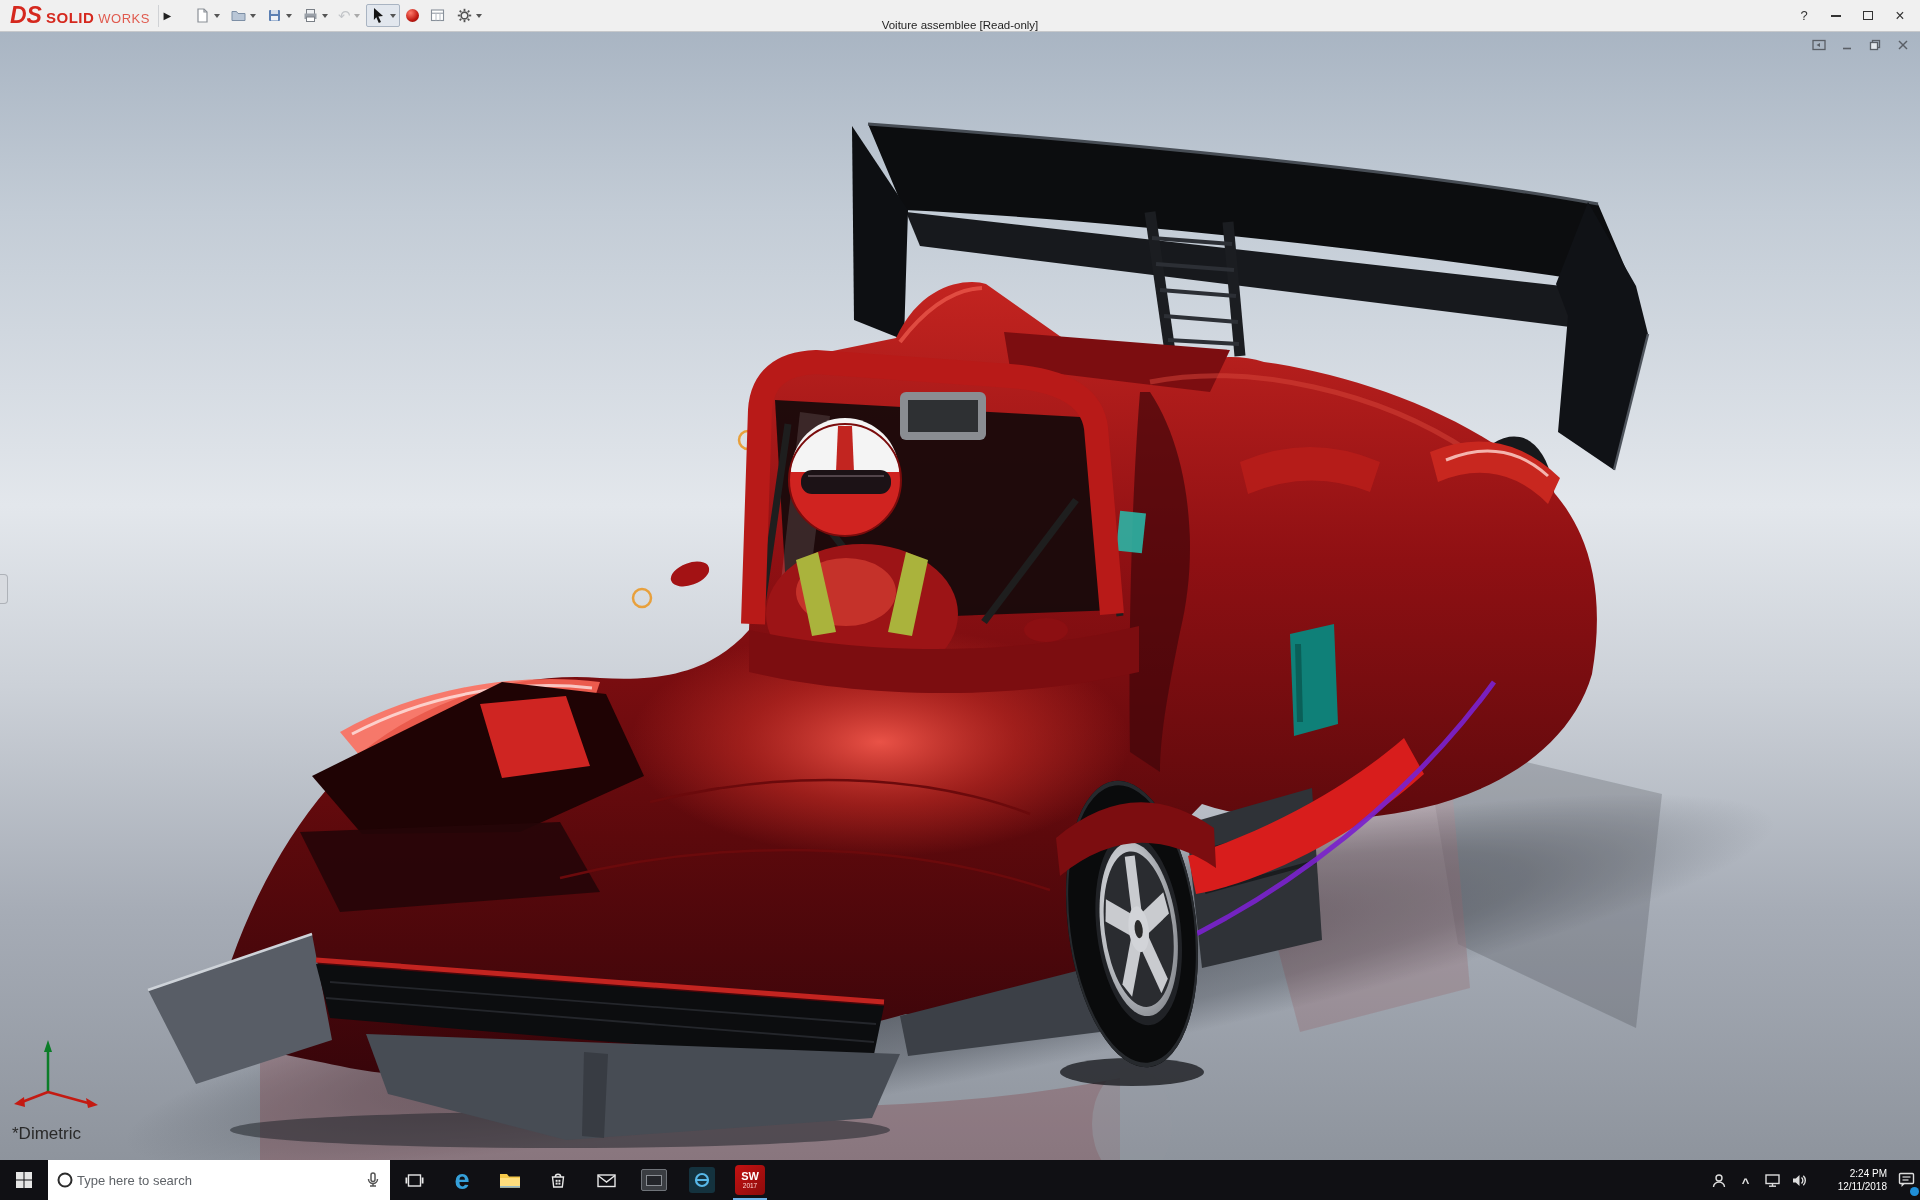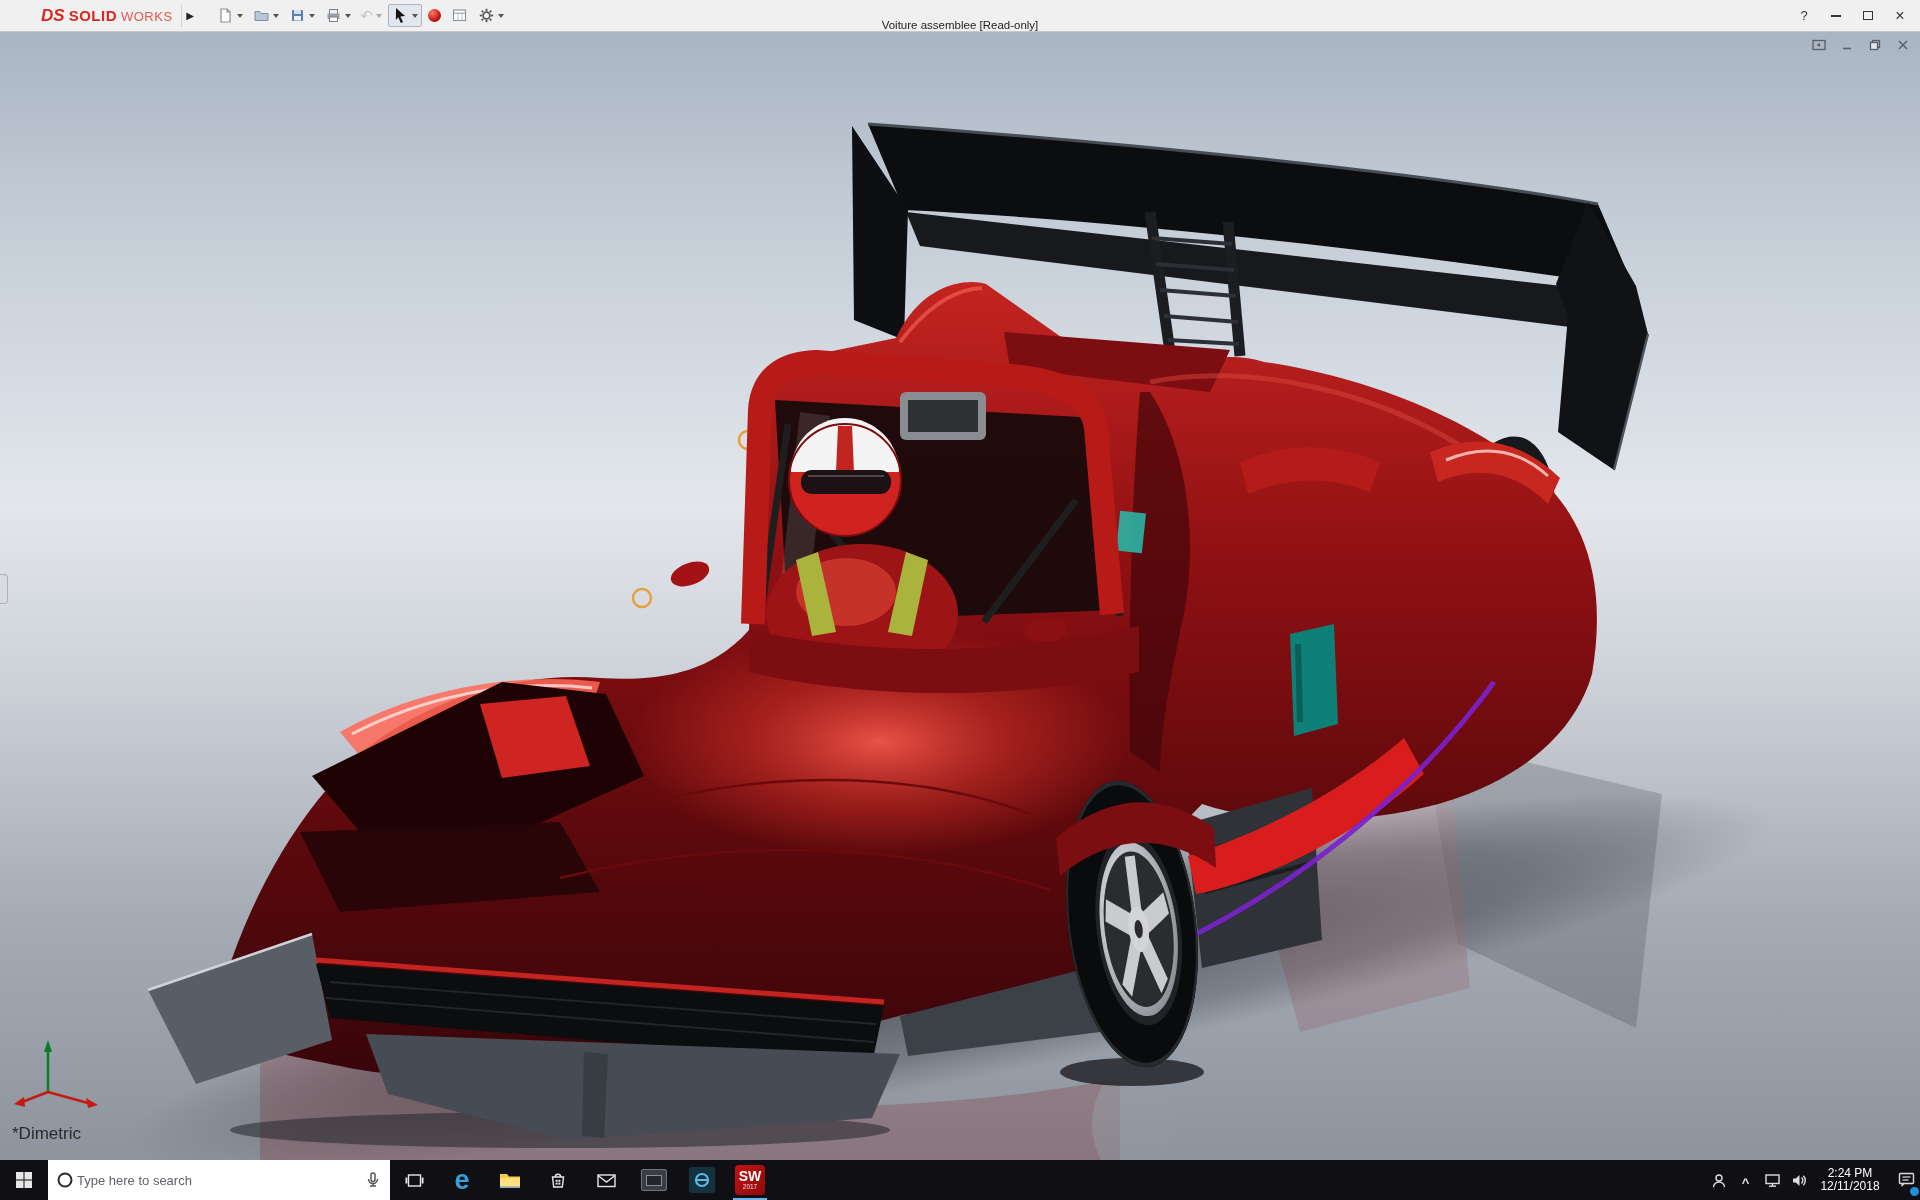--- a/index.html
+++ b/index.html
@@ -3,21 +3,21 @@
 <meta charset="utf-8">
 <style>
   html,body{margin:0;padding:0;width:1920px;height:1200px;overflow:hidden;
     font-family:"Liberation Sans",sans-serif;-webkit-font-smoothing:antialiased;}
   *{box-sizing:border-box;}
 
   
   .titlebar{height:32px;background:var(--titlebar-bg,#f0f0f0);border-bottom:1px solid #c6c8cb;
     display:flex;align-items:center;position:relative;padding:0 6px;}
   .brand{display:flex;align-items:baseline;gap:4px;padding:0 8px 0 4px;}
-  .brand .ds{color:var(--sw-brand-red,#d5281e);font-weight:bold;font-style:italic;font-size:17px;margin-left:31px;}
+  .brand .ds{color:var(--sw-brand-red,#d5281e);font-weight:bold;font-style:italic;font-size:23px;}
   .brand .solid{color:var(--sw-brand-red,#d5281e);font-weight:bold;font-size:15px;letter-spacing:.5px;}
   .brand .works{color:#e05a4e;font-weight:400;font-size:13px;letter-spacing:.5px;}
   .flyout-btn{width:18px;height:22px;display:flex;align-items:center;justify-content:center;
     font-size:10px;color:#222;border-left:1px solid #d0d2d5;margin-right:14px;cursor:pointer;}
   .toolbar{display:flex;align-items:center;gap:2px;}
   .tb-item{display:flex;align-items:center;gap:2px;padding:2px 3px;border:1px solid transparent;border-radius:2px;}
   .tb-item.active{background:#e2e7ee;border-color:#a9b4c2;}
   .tb-item.disabled{opacity:.45;}
   .caret{width:0;height:0;border-left:3.5px solid transparent;border-right:3.5px solid transparent;
     border-top:4px solid #555;margin-left:1px;}
@@ -55,27 +55,27 @@
   .app-btn{width:48px;display:flex;align-items:center;justify-content:center;position:relative;cursor:pointer;}
   .app-btn .underline{position:absolute;bottom:0;left:7px;right:7px;height:2.5px;background:#6fb3e8;}
   .edge-e{font-size:27px;font-weight:bold;color:var(--edge-blue,#35a0da);line-height:1;}
   .darkapp{width:26px;height:22px;background:#3a3d42;border:1px solid #70747a;border-radius:2px;
     display:flex;align-items:center;justify-content:center;}
   .darkapp .inner{width:16px;height:11px;background:#23252a;border:1px solid #8a8e94;}
   .blueapp{width:26px;height:26px;background:#14323e;border-radius:3px;
     display:flex;align-items:center;justify-content:center;}
   .sw-app{width:30px;height:30px;border-radius:4px;background:linear-gradient(135deg,#c41212,#8c0b0b);
     display:flex;flex-direction:column;align-items:center;justify-content:center;line-height:1;}
-  .sw-app .g1{color:#fff;font-weight:bold;font-size:14px;}
+  .sw-app .g1{color:#fff;font-weight:bold;font-size:11px;}
   .sw-app .g2{color:#ffd9d6;font-size:6.5px;margin-top:1px;}
   .tray{margin-left:auto;display:flex;align-items:stretch;}
   .tray-btn{width:27px;display:flex;align-items:center;justify-content:center;cursor:pointer;position:relative;}
   .tray-caret{font-size:13px;font-weight:bold;color:#e0e0e0;transform:translateY(2px);}
-  .clock{width:80px;display:flex;flex-direction:column;align-items:center;justify-content:center;
-    font-size:12px;line-height:13px;color:#fff;padding-right:6px;cursor:default;}
+  .clock{width:80px;display:flex;flex-direction:column;align-items:flex-end;justify-content:center;
+    font-size:10px;line-height:13px;color:#fff;padding-right:6px;cursor:default;}
   .badge{position:absolute;right:1px;bottom:4px;width:9px;height:9px;border-radius:50%;background:#1f8fd8;}
 </style>
 </head>
 <body>
 
 <div class="titlebar">
   <div class="brand">
     <span class="ds">DS</span>
     <span class="solid">SOLID</span>
       <span class="works">WORKS</span>

